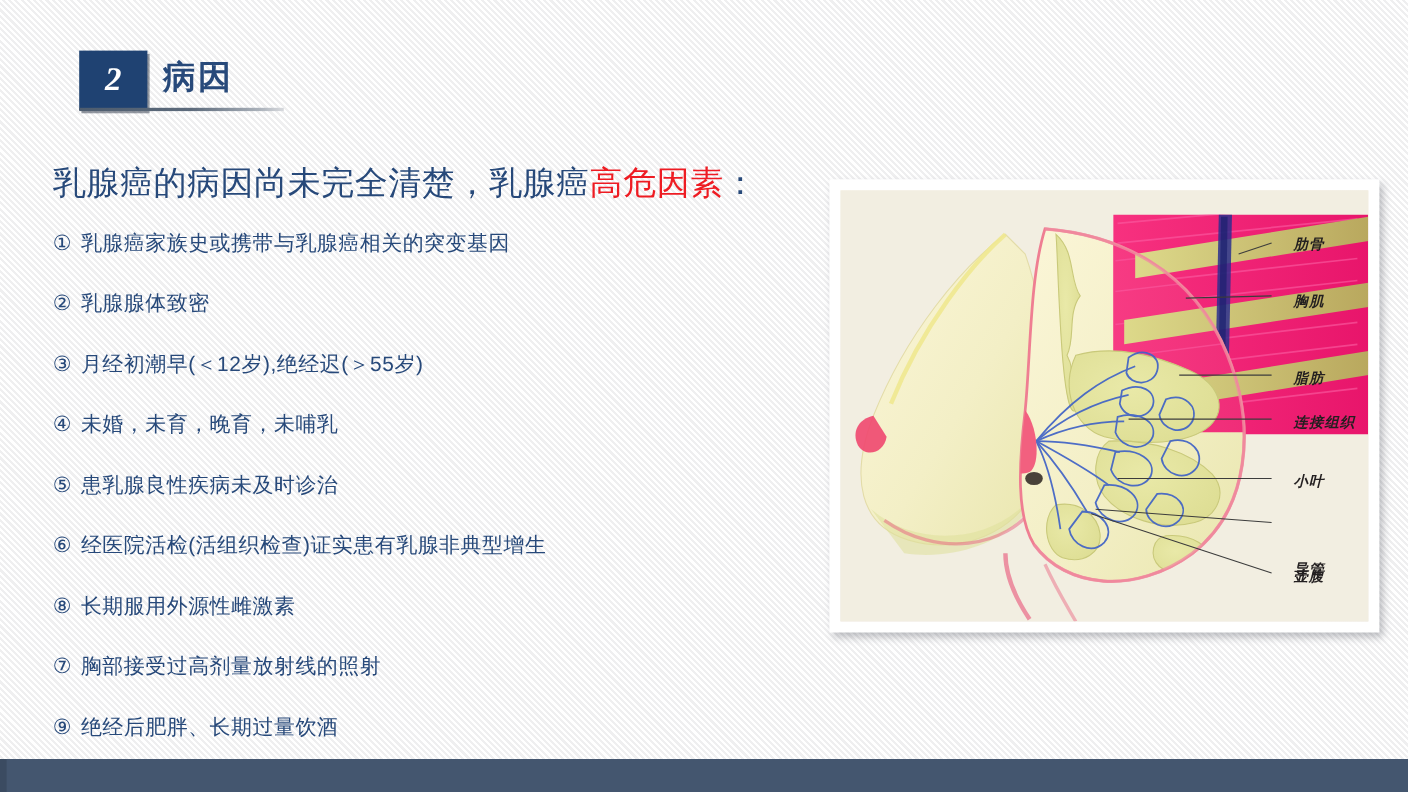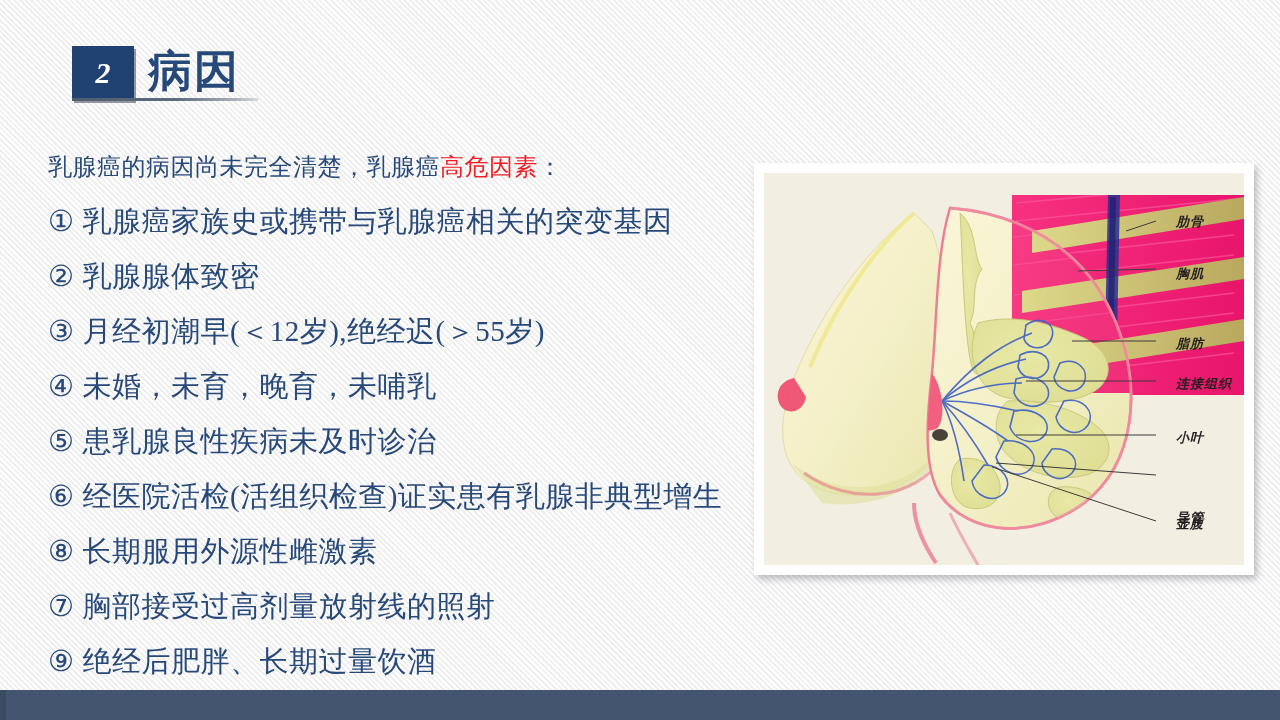--- a/index.html
+++ b/index.html
@@ -50,21 +50,21 @@
     display: flex;
     align-items: center;
     justify-content: center;
     box-shadow: 2px 3px 0 rgba(60,70,85,0.55);
     letter-spacing: 0;
   }
   .header-title {
     position: absolute;
     left: 76px;
     top: -2px;
-    font-size: 44px;
+    font-size: 30px;
     font-weight: 700;
     color: #27497a;
     letter-spacing: 2px;
     line-height: 54px;
     white-space: nowrap;
   }
   .header-rule {
     position: absolute;
     left: 72px;
     top: 98px;
@@ -74,37 +74,36 @@
   }
 
   
   .body-text {
     position: absolute;
     left: 48px;
     top: 146px;
     width: 700px;
   }
   .lead-line {
-    font-size: 24px;
+    font-size: 30px;
     color: #27497a;
     line-height: 42px;
     white-space: nowrap;
     margin-bottom: 6px;
     letter-spacing: 0.5px;
   }
   .lead-line .hl {
     color: #ee1c23;
   }
   .bullet {
-    font-size: 29px;
+    font-size: 19px;
     color: #27497a;
     line-height: 55px;
     white-space: nowrap;
     letter-spacing: 0.5px;
-    font-family: Liberation Serif, serif;
   }
   .bullet .marker {
     display: inline-block;
     margin-right: 8px;
   }
 
   
   .picture-frame {
     position: absolute;
     left: 754px;

